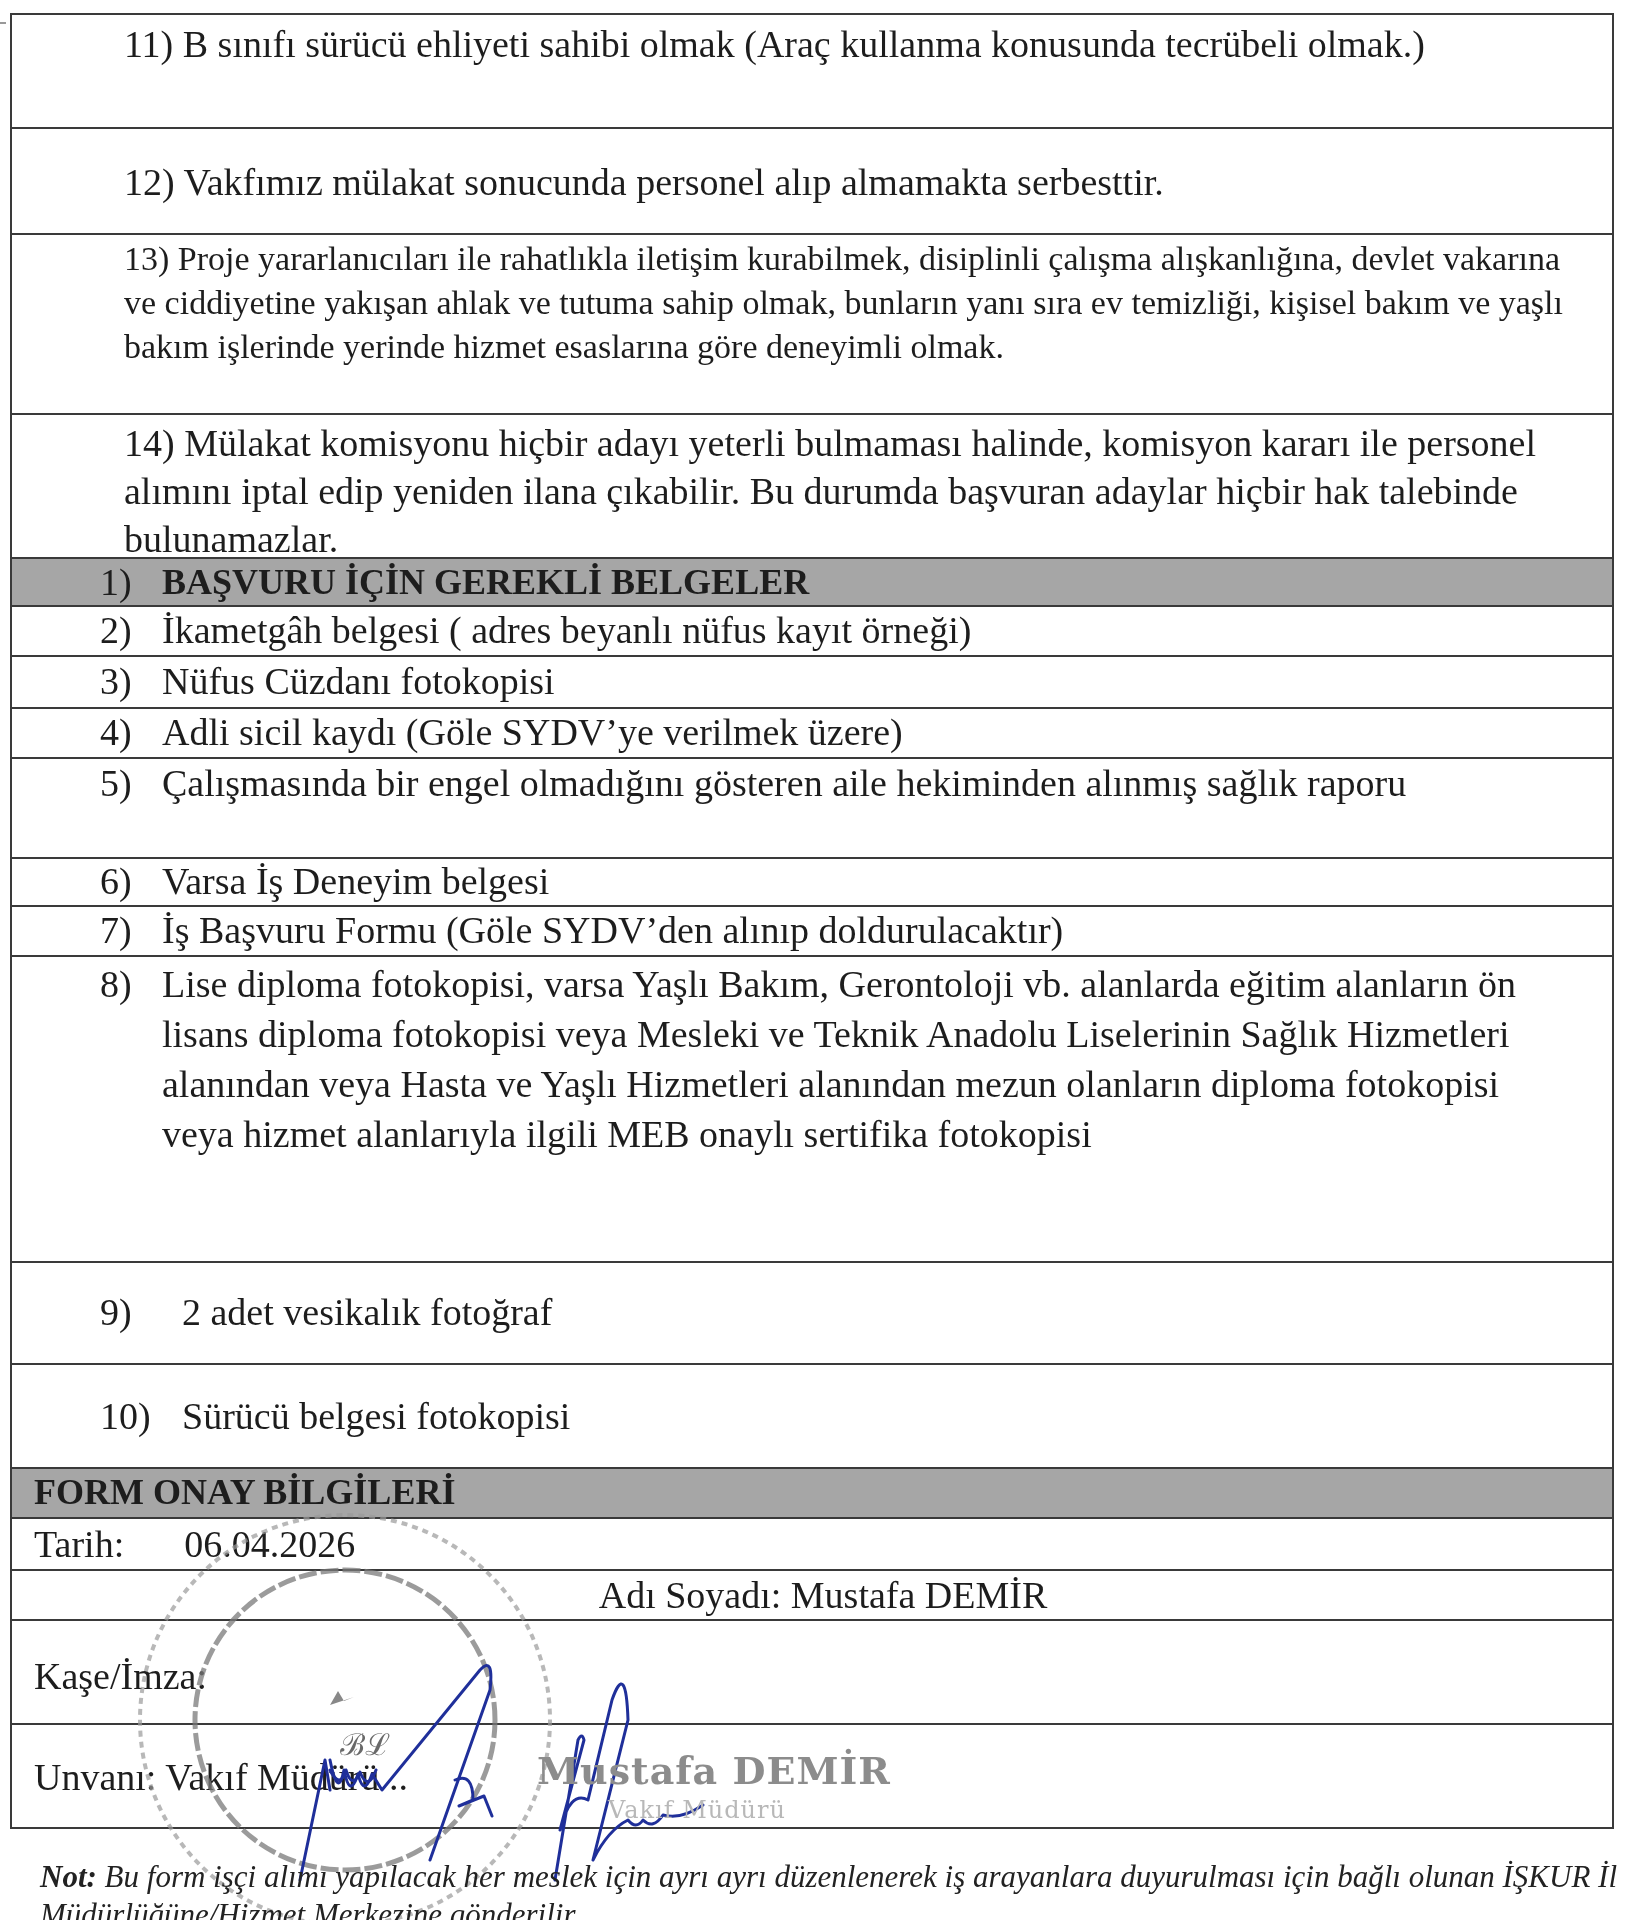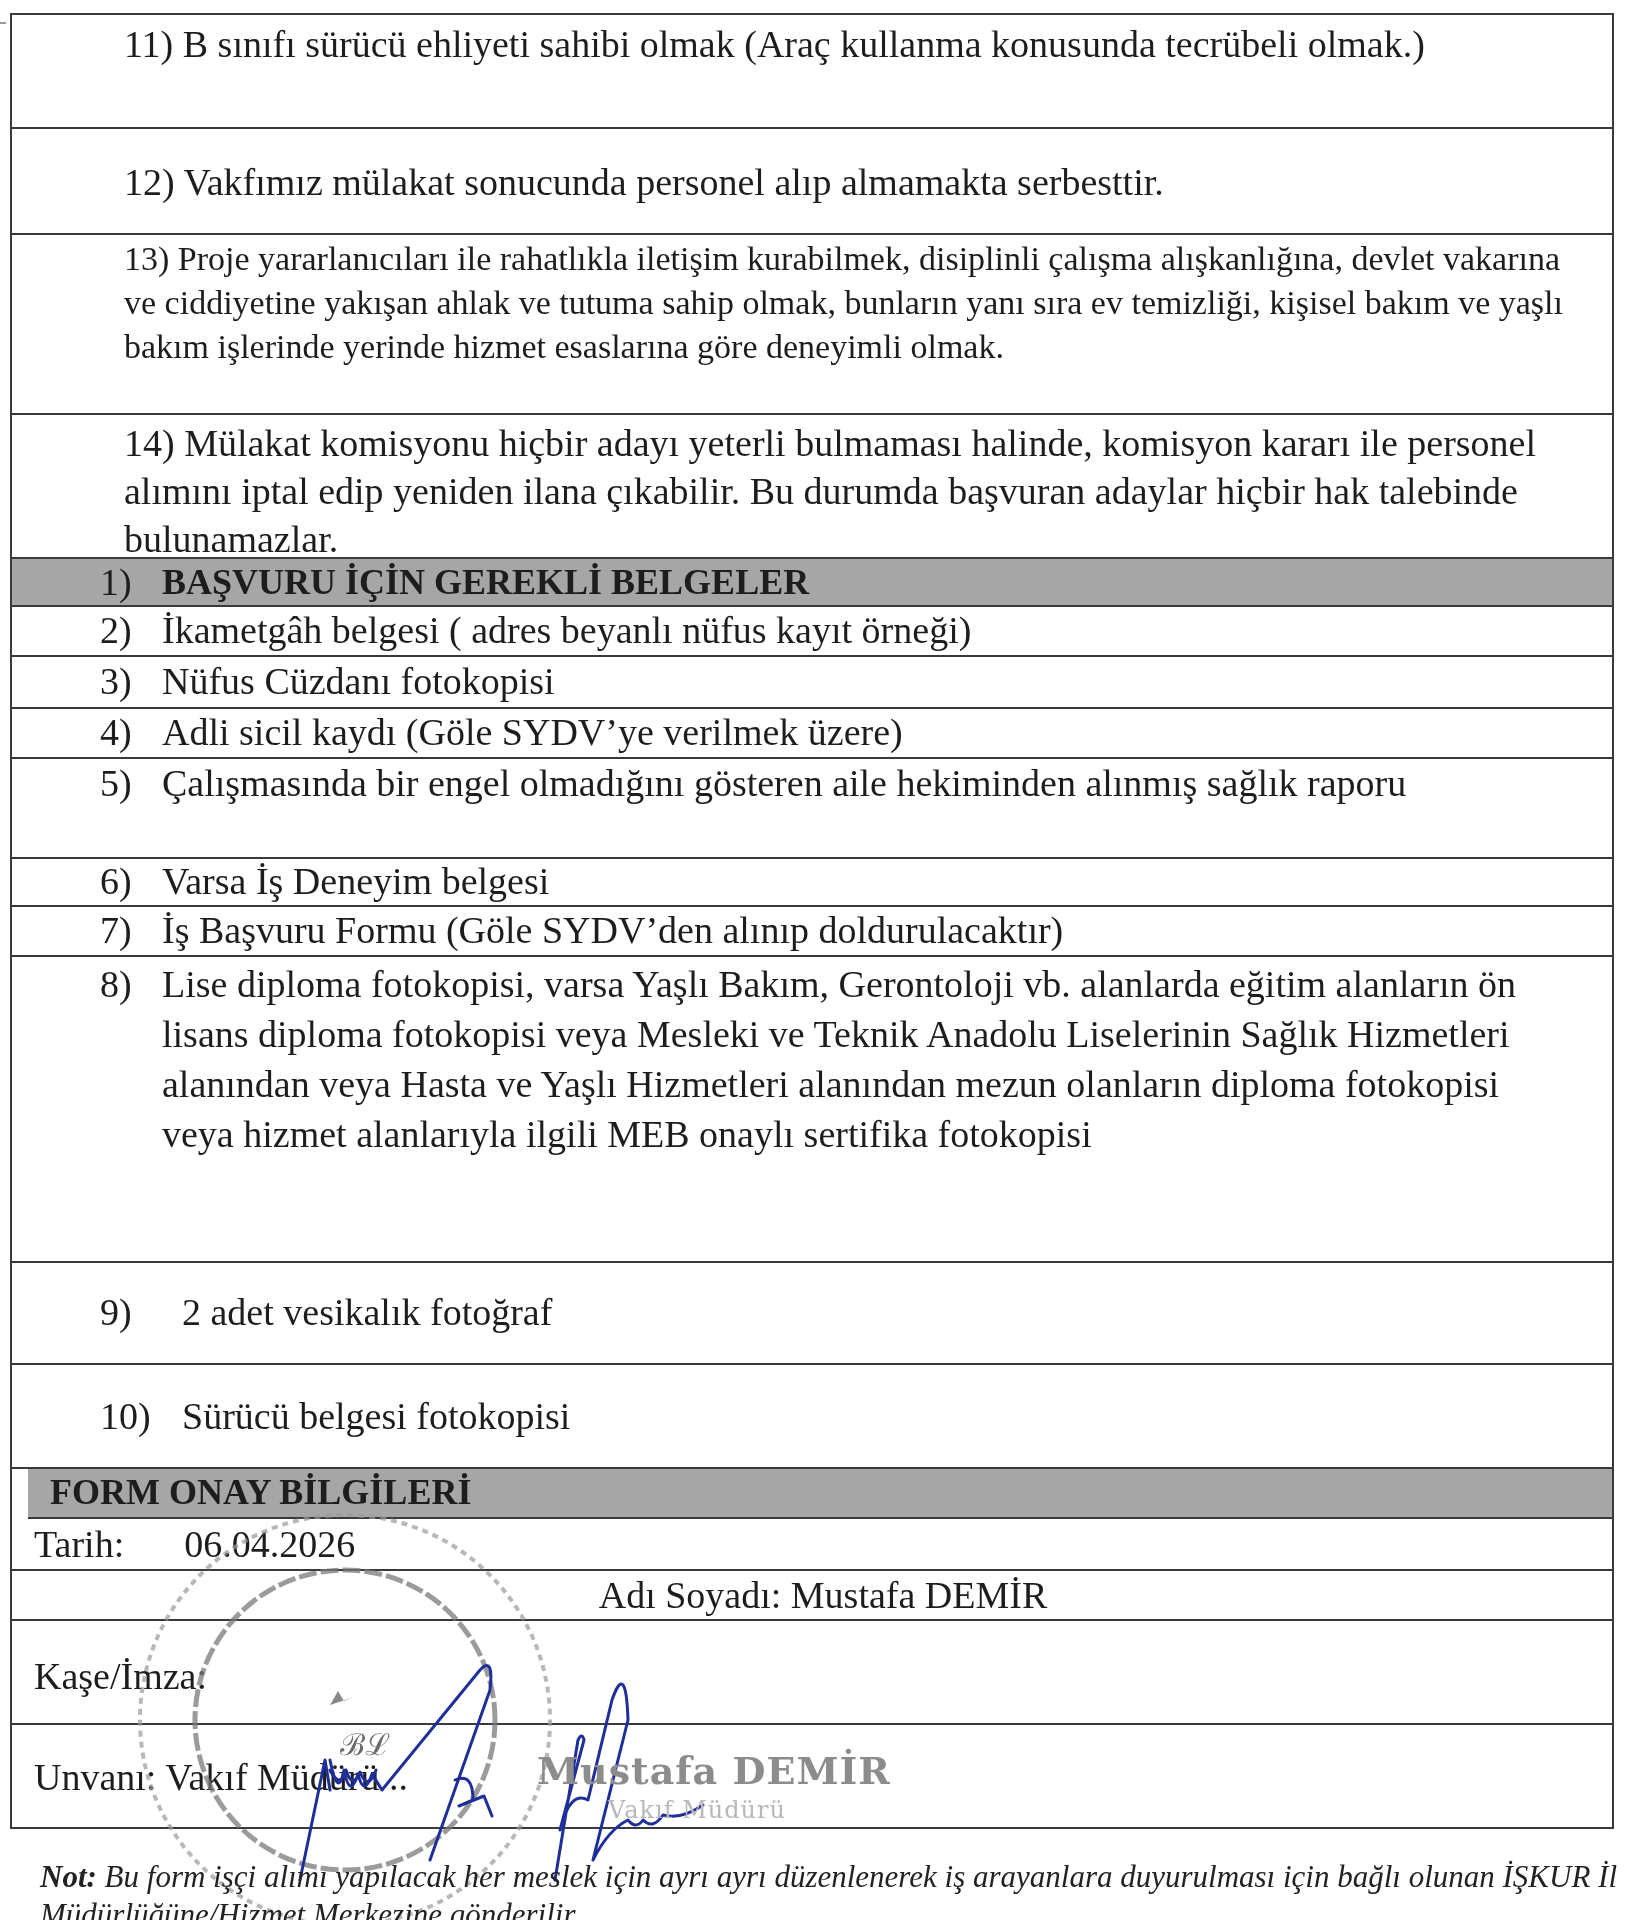--- a/index.html
+++ b/index.html
@@ -24,21 +24,21 @@
   .cond.small { font-size: 34px; line-height: 46px; }
   .doc { display: flex; padding-left: 88px; }
   .doc .num { width: 62px; flex: none; }
   .doc .txt { flex: 1; padding-right: 40px; }
   .doc.wide .num { width: 82px; }
   .header {
     background: #a6a6a6; font-weight: bold; font-size: 36px;
   }
   .header.docs { display: flex; padding-left: 88px; line-height: 46px; }
   .header.docs .num { width: 62px; font-weight: normal; font-size: 38px; }
-  .header.form { padding-left: 22px; line-height: 46px; margin-left: 16px; }
+  .header.form { padding-left: 22px; line-height: 46px; }
   .flabel { padding-left: 22px; }
   .flabel .k { display: inline-block; }
   .flabel .gap { display: inline-block; width: 60px; }
 
   .note {
     position: absolute; left: 40px; top: 1858px; width: 1600px;
     font-style: italic; font-size: 31px; line-height: 38px; color: #222;
   }
   .note b { font-weight: bold; }
 

